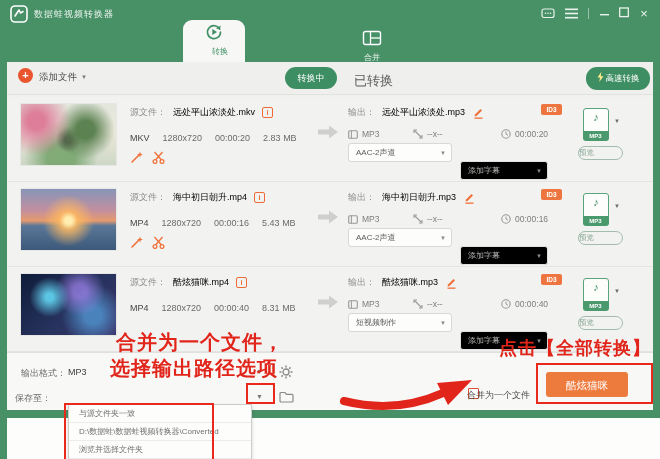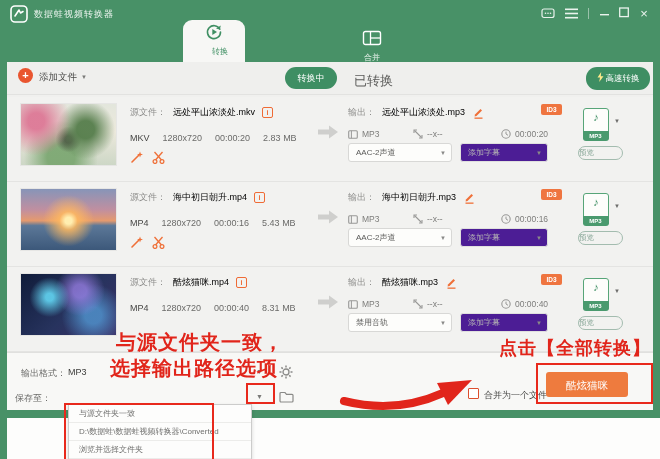--- a/index.html
+++ b/index.html
@@ -53,33 +53,33 @@
   .infoicon{width:11px;height:11px;border:1.3px solid #ef6b35;border-radius:2px;color:#ef6b35;font-size:7px;font-weight:bold;text-align:center;line-height:9px;}
   .metaline{position:absolute;left:123px;top:36px;display:flex;gap:13px;font-size:9px;color:#6b6b69;}
   .metaline .fmt{color:#474745;}
   .tools{position:absolute;left:123px;top:54px;display:flex;gap:9px;}
   .rowarrow{position:absolute;left:309px;top:27px;}
   .outline1{position:absolute;left:341px;top:9px;display:flex;align-items:center;gap:7px;}
   .id3{position:absolute;left:534px;top:7px;width:21px;height:11px;background:#ef7540;border-radius:2px;color:#fff;font-size:6.5px;font-weight:bold;text-align:center;line-height:11px;}
   .outmeta{position:absolute;top:32px;display:flex;align-items:center;gap:4px;font-size:8.5px;color:#7d7d7b;}
   .dd{position:absolute;top:46px;height:19px;background:#fdfdfb;border:1px solid #d8d8d6;border-radius:3px;font-size:8px;color:#5a5a58;line-height:17px;padding-left:7px;}
   .dd .ddcaret{position:absolute;right:5px;top:1px;font-size:6px;color:#8a8a88;}
-  .dd.disabled{background:#4c1d95;border-color:#e0e0de;color:#b7b7b5;}
+  .dd.disabled{background:#000000;border-color:#e0e0de;color:#b7b7b5;margin-top:18px;}
   .fmticon{position:absolute;left:576px;top:11px;width:26px;height:32px;background:#fdfdfb;border:1.5px solid #57a578;border-radius:3px;}
   .fmticon .note{display:block;text-align:center;color:#3f8f63;font-size:11px;line-height:17px;}
   .fmticon .band{position:absolute;left:-1.5px;bottom:-1.5px;width:26px;height:10px;background:#4a9a6e;border-radius:0 0 3px 3px;color:#fff;font-size:6px;font-weight:bold;text-align:center;line-height:10px;}
   .fmtcaret{position:absolute;left:607px;top:21px;font-size:6px;color:#6d6d6b;}
   .previewbtn{position:absolute;left:571px;top:49px;width:45px;height:14px;border:1px solid #a3bcaf;border-radius:7px;color:#8ba99a;font-size:7.5px;text-align:left;line-height:12px;background:transparent;}
   
   .bottom-panel{position:absolute;left:0;top:290px;width:646px;height:58px;background:#f8f8f6;border-top:1px solid #e0e0de;}
   .blabel{position:absolute;font-size:9px;color:#6b6b69;}
   .bvalue{position:absolute;font-size:9px;color:#3d3d3b;}
   .bcaret{position:absolute;font-size:7px;color:#7a7a78;}
   .chk{position:absolute;left:461px;top:35px;width:11px;height:11px;border:1.5px solid #dd4f2e;background:#fff;border-radius:1px;}
-  .chklabel{position:absolute;left:477px;top:36px;font-size:9px;color:#474745;}
+  .chklabel{position:absolute;left:460px;top:36px;font-size:9px;color:#474745;}
   .convertbtn{position:absolute;left:539px;top:19px;width:82px;height:25px;background:#ee7b3e;border:none;border-radius:3px;color:#ffffff;font-size:10.5px;text-align:center;line-height:25px;}
   
   .below-area{position:absolute;left:7px;top:418px;width:653px;height:41px;background:#fdfdfc;}
   .path-menu{position:absolute;left:68px;top:404px;width:184px;height:60px;background:#fdfdfc;border:1px solid #cccccb;box-shadow:0 2px 4px rgba(0,0,0,.15);}
   .menu-item{height:18px;font-size:8px;color:#6f6f6d;line-height:18px;padding-left:10px;border-bottom:1px solid #ececea;white-space:nowrap;overflow:hidden;}
   .redbox{position:absolute;border:2.5px solid #e8291c;background:transparent;}
   .ann{position:absolute;color:#e1251b;font-weight:bold;letter-spacing:1px;}
 </style>
 </head>
 <body>
@@ -342,21 +342,21 @@
         <span>--x--</span>
       </div>
       <div class="outmeta" style="left:494px">
         <svg width="10" height="10" viewBox="0 0 10 10">
           <circle cx="5" cy="5" r="4.2" fill="none" stroke="#999997" stroke-width="1.1"></circle>
           <path d="M5 2.6 V5 L7 6.3" fill="none" stroke="#999997" stroke-width="1"></path>
         </svg>
         <span>00:00:40</span>
       </div>
       <div class="dd" style="left:341px;width:104px">
-        <span>禁用音轨</span>
+        <span>短视频制作</span>
         <span class="ddcaret">▼</span>
       </div>
       <div class="dd disabled" style="left:453px;width:88px">
         <span>添加字幕</span>
         <span class="ddcaret">▼</span>
       </div>
       <div class="fmticon">
         <span class="note">♪</span>
         <div class="band">MP3</div>
       </div>
@@ -395,21 +395,21 @@
   <div class="path-menu">
     <div class="menu-item">与源文件夹一致</div>
     <div class="menu-item">D:\数据蛙\数据蛙视频转换器\Converted</div>
     <div class="menu-item">浏览并选择文件夹</div>
   </div>
 
   <div class="redbox" style="left:246px;top:383px;width:29px;height:21px;border-width:2px"></div>
   <div class="redbox" style="left:64px;top:403px;width:150px;height:58px"></div>
   <div class="redbox" style="left:536px;top:363px;width:117px;height:41px"></div>
 
-  <span class="ann" style="left:116px;top:329px;font-size:20px">与源文件夹一致，</span>
+  <span class="ann" style="left:116px;top:329px;font-size:20px">合并为一个文件，</span>
   <span class="ann" style="left:110px;top:355px;font-size:20px">选择输出路径选项</span>
   <span class="ann" style="left:499px;top:336px;font-size:18px">点击【全部转换】</span>
 
   <svg class="abs" style="left:338px;top:374px" width="142" height="40" viewBox="0 0 142 40">
     <path d="M6 27 Q 58 40 105 19" fill="none" stroke="#e1251b" stroke-width="8" stroke-linecap="round"></path>
     <path d="M134 6 L99 9 L110 31 Z" fill="#e1251b"></path>
   </svg>
 </div>
 
 </body></html>

